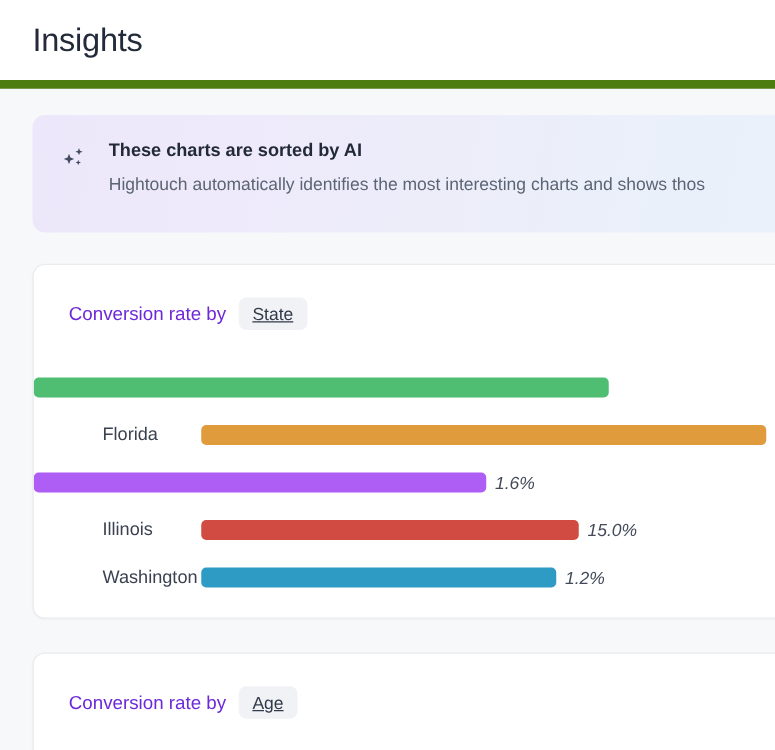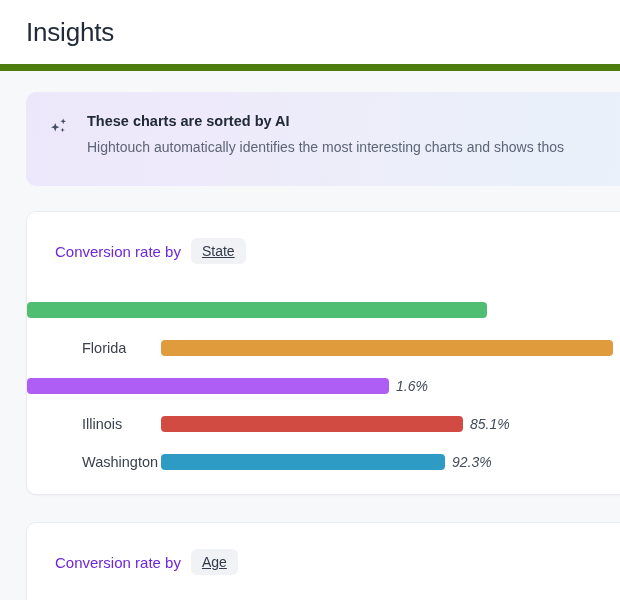--- a/index.html
+++ b/index.html
@@ -225,29 +225,29 @@
           <span class="bar-track">
             <span class="bar-fill" style="width:362px;background:#ae5df5;"></span>
             <span class="bar-value">1.6%</span>
           </span>
         </div>
 
         <div class="bar-row">
           <span class="bar-label">Illinois</span>
           <span class="bar-track">
             <span class="bar-fill" style="width:302px;background:#d24b42;"></span>
-            <span class="bar-value">85.1%</span>
+            <span class="bar-value">15.0%</span>
           </span>
         </div>
 
         <div class="bar-row">
           <span class="bar-label">Washington</span>
           <span class="bar-track">
             <span class="bar-fill" style="width:284px;background:#2e9bc5;"></span>
-            <span class="bar-value">92.3%</span>
+            <span class="bar-value">1.2%</span>
           </span>
         </div>
 
       </div>
     </div>
 
     <div class="card card-chart-age">
       <div class="card-head">
         <span class="card-head-label">Conversion rate by</span>
         <span class="dimension-badge">Age</span>

